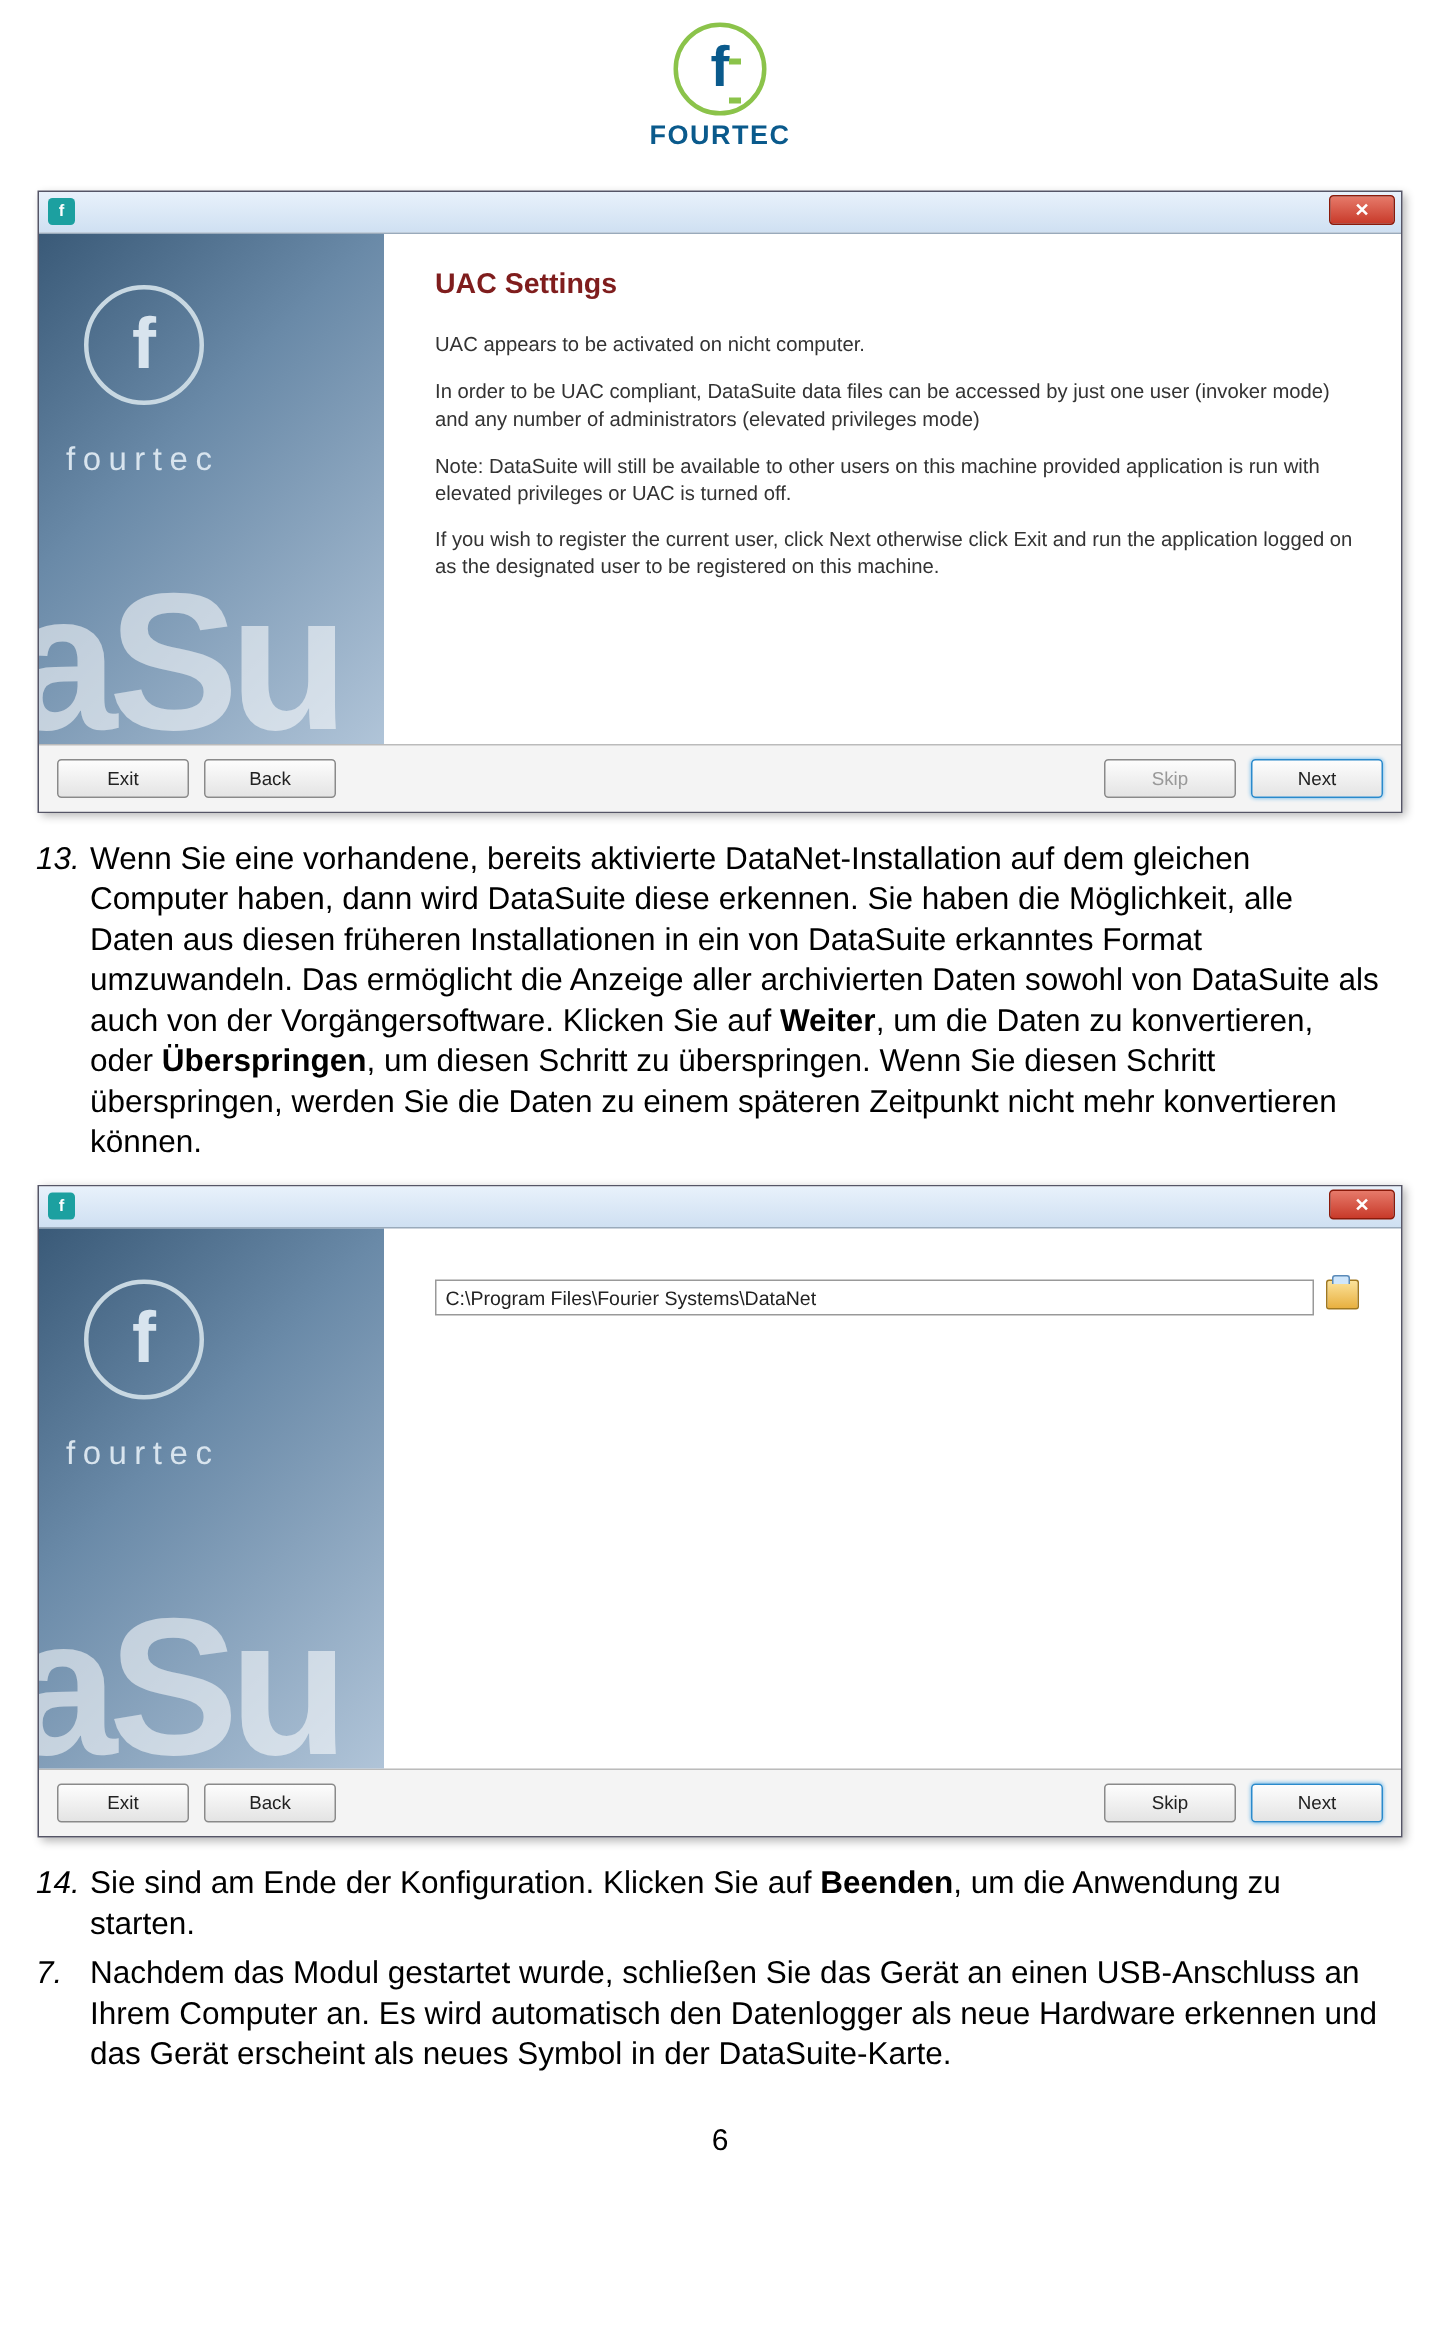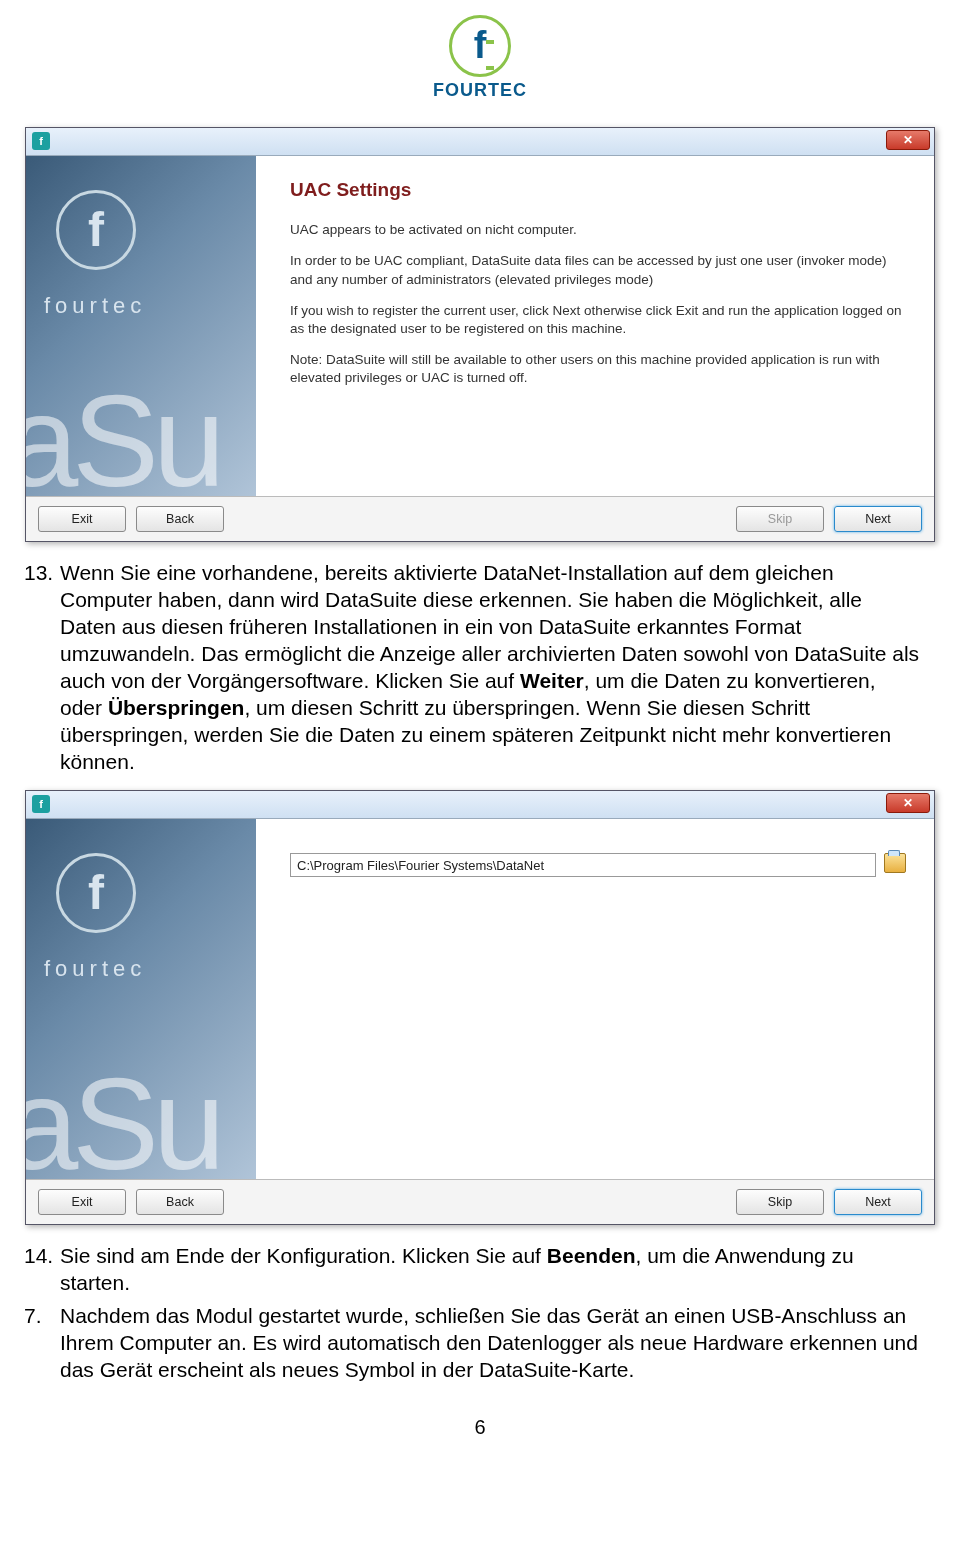--- a/index.html
+++ b/index.html
@@ -99,21 +99,21 @@
   }
   .left-logo-f { font-size: 48px; color:#d8e4ee; font-weight: bold; }
   .left-brand {
     position: absolute; top: 136px; left: 18px;
     font-size: 22px; letter-spacing: 5px;
     color: #d8e4ee;
   }
   .left-big {
     position: absolute; bottom: -30px; left: -20px;
     font-size: 130px; color: rgba(255,255,255,0.55);
-    font-weight: 400;
+    font-weight: 700;
     letter-spacing: -6px;
     white-space: nowrap;
   }
   .dialog-right {
     flex: 1;
     padding: 22px 28px 10px 34px;
     font-size: 13.5px;
     color: #333;
     font-family: Tahoma, Arial, sans-serif;
   }
@@ -180,20 +180,21 @@
     font-size: 21px;
     line-height: 1.28;
   }
   .prose-item {
     display: flex;
     margin-bottom: 6px;
   }
   .prose-num {
     min-width: 36px;
     margin-left: -36px;
+    font-style: italic;
   }
   .pagenum {
     text-align: center;
     font-size: 20px;
     margin: 30px 0 12px 0;
   }
 </style>
 </head>
 <body>
 
@@ -218,22 +219,22 @@
       <div class="left-logo-circle">
           <span class="left-logo-f">f</span>
         </div>
       <div class="left-brand">fourtec</div>
       <div class="left-big">aSu</div>
     </div>
     <div class="dialog-right">
       <h2>UAC Settings</h2>
       <p>UAC appears to be activated on nicht computer.</p>
       <p>In order to be UAC compliant, DataSuite data files can be accessed by just one user (invoker mode) and any number of administrators (elevated privileges mode)</p>
+      <p>Note: DataSuite will still be available to other users on this machine provided application is run with elevated privileges or UAC is turned off.</p>
       <p>If you wish to register the current user, click Next  otherwise click Exit and run the application logged on as the designated user to be registered on this machine.</p>
-      <p>Note: DataSuite will still be available to other users on this machine provided application is run with elevated privileges or UAC is turned off.</p>
     </div>
   </div>
   <div class="dialog-footer">
     <button class="dbtn">Exit</button>
     <button class="dbtn">Back</button>
     <span class="spacer"></span>
     <button class="dbtn disabled">Skip</button>
     <button class="dbtn primary">Next</button>
   </div>
 </div>

